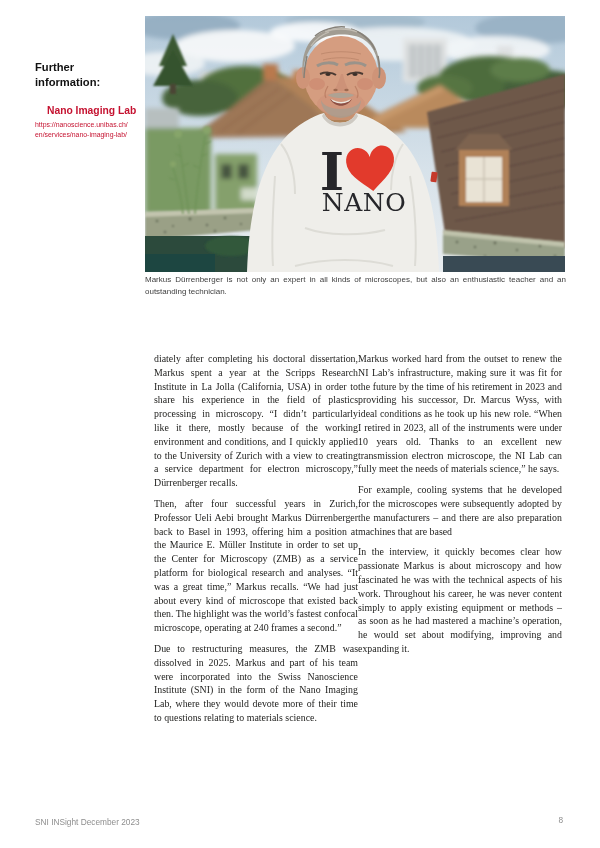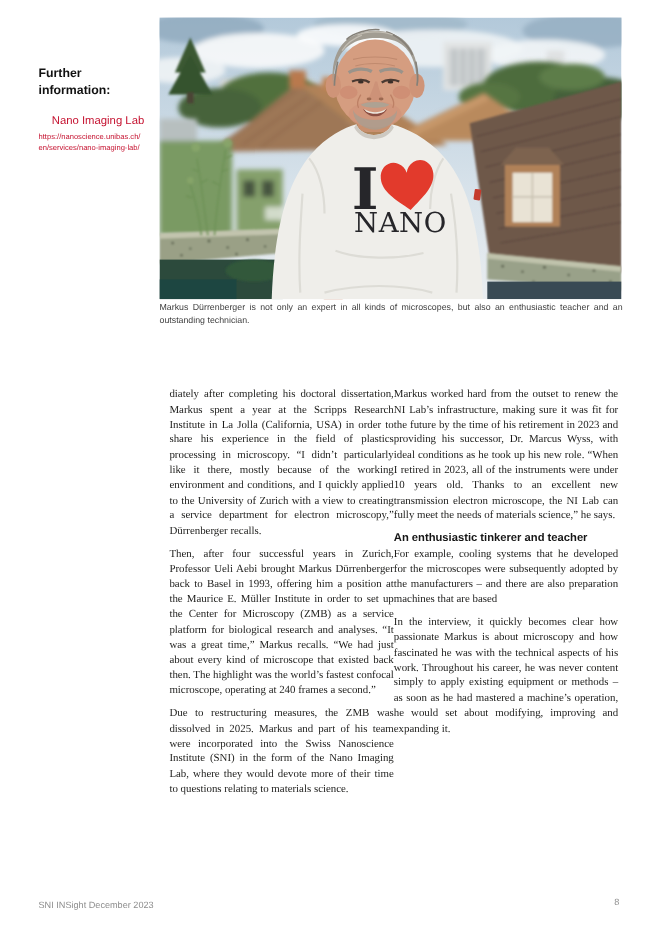--- a/index.html
+++ b/index.html
@@ -4,21 +4,21 @@
 <style>
   html,body { margin:0; padding:0; background:#ffffff; }
   .page {
     position:relative; width:600px; height:848px; background:#ffffff;
     font-family:"Liberation Sans", sans-serif; overflow:hidden;
   }
 
   
   .sidebar { position:absolute; left:35px; top:31px; width:102px;margin-top:29px; }
   .further { font-size:11.2px; font-weight:bold; line-height:1.32; color:#111111; }
-  .lab-link { display:block; margin-top:15px; color:#c51230; font-weight:normal;
+  .lab-link { display:block; margin-top:15px; color:#c51230; font-weight:bold;
               font-size:10.3px; line-height:1.2; text-decoration:none;padding-left:12px; }
   .lab-url  { margin-top:3px; font-size:6.9px; line-height:1.5; color:#c51230; }
 
   
   .photo { position:absolute; left:145px; top:16px; width:420px; height:256px; margin:0; }
   .photo svg { display:block; }
   .caption { position:absolute; left:145px; top:274px; width:421px;
              font-size:8px; line-height:1.5; color:#3e3e3e; text-align:justify; }
 
   
@@ -279,21 +279,20 @@
   <figcaption class="caption">Markus Dürrenberger is not only an expert in all kinds of microscopes, but also an enthusiastic teacher and an outstanding technician.</figcaption>
 
   <section class="columns">
     <div class="col">
       <p>diately after completing his doctoral dissertation, Markus spent a year at the Scripps Research Institute in La Jolla (California, USA) in order to share his experience in the field of plastics processing in microscopy. “I didn’t particularly like it there, mostly because of the working environment and conditions, and I quickly applied to the University of Zurich with a view to creating a service department for electron microscopy,” Dürrenberger recalls.</p>
       <p>Then, after four successful years in Zurich, Professor Ueli Aebi brought Markus Dürrenberger back to Basel in 1993, offering him a position at the Maurice E. Müller Institute in order to set up the Center for Microscopy (ZMB) as a service platform for biological research and analyses. “It was a great time,” Markus recalls. “We had just about every kind of microscope that existed back then. The highlight was the world’s fastest confocal microscope, operating at 240 frames a second.”</p>
       <p>Due to restructuring measures, the ZMB was dissolved in 2025. Markus and part of his team were incorporated into the Swiss Nanoscience Institute (SNI) in the form of the Nano Imaging Lab, where they would devote more of their time to questions relating to materials science.</p>
     </div>
     <div class="col">
       <p>Markus worked hard from the outset to renew the NI Lab’s infrastructure, making sure it was fit for the future by the time of his retirement in 2023 and providing his successor, Dr. Marcus Wyss, with ideal conditions as he took up his new role. “When I retired in 2023, all of the instruments were under 10 years old. Thanks to an excellent new transmission electron microscope, the NI Lab can fully meet the needs of materials science,” he says.</p>
-      <h4>An enthusiastic tinkerer and teacher</h4>
       <p>For example, cooling systems that he developed for the microscopes were subsequently adopted by the manufacturers – and there are also preparation machines that are based</p>
       <p>In the interview, it quickly becomes clear how passionate Markus is about microscopy and how fascinated he was with the technical aspects of his work. Throughout his career, he was never content simply to apply existing equipment or methods – as soon as he had mastered a machine’s operation, he would set about modifying, improving and expanding it.</p>
     </div>
   </section>
 
   <span class="footer-issue">SNI INSight December 2023</span>
   <span class="footer-page">8</span>
 
 </div>
 

